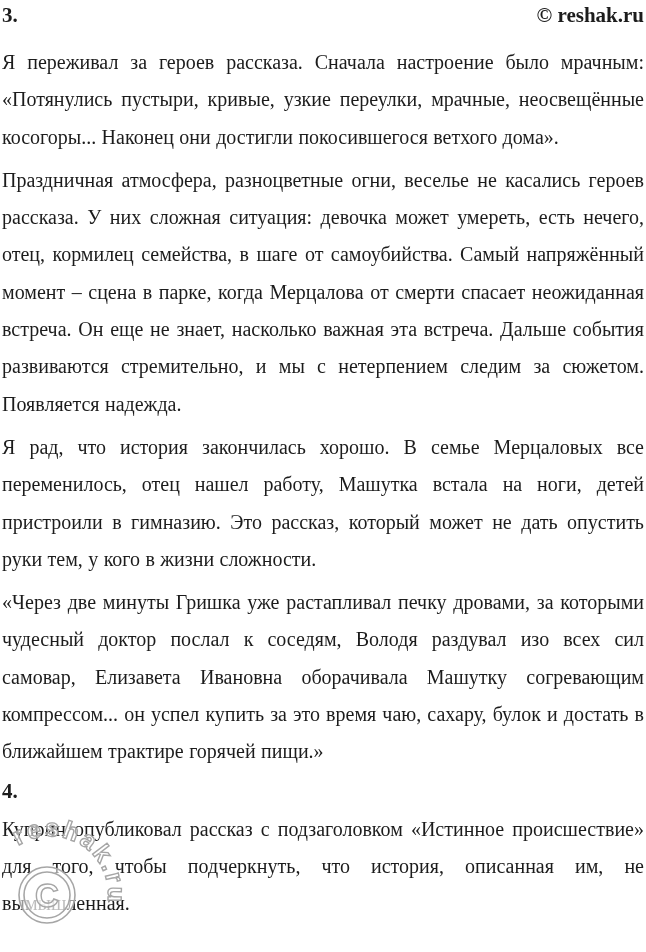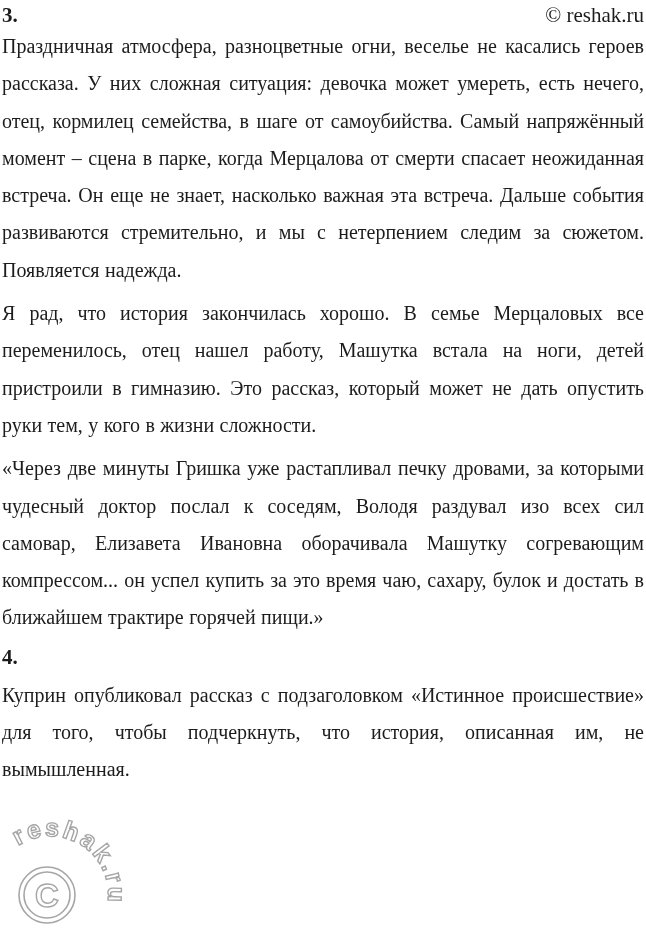--- a/index.html
+++ b/index.html
@@ -22,21 +22,21 @@
     display: flex;
     justify-content: space-between;
     align-items: flex-start;
     font-size: 21px;
     line-height: 26px;
   }
   .sec-num {
     font-weight: bold;
   }
   .copyright {
-    font-weight: normal;
+    font-weight: bold;
   }
   p.body-par {
     font-size: 20px;
     line-height: 37.3px;
     text-align: justify;
     text-align-last: left;
     margin: 0 0 6px 0;
     word-spacing: 0.02em;
   }
   p.first-par {
@@ -62,20 +62,21 @@
 </head>
 <body>
 
 <div class="page">
 
   <div class="page-header">
     <span class="sec-num">3.</span>
     <span class="copyright">© reshak.ru</span>
   </div>
 
+  <p class="body-par first-par">Я переживал за героев рассказа. Сначала настроение было мрачным: «Потянулись пустыри, кривые, узкие переулки, мрачные, неосвещённые косогоры... Наконец они достигли покосившегося ветхого дома».</p>
 
   <p class="body-par">Праздничная атмосфера, разноцветные огни, веселье не касались героев рассказа. У них сложная ситуация: девочка может умереть, есть нечего, отец, кормилец семейства, в шаге от самоубийства. Самый напряжённый момент – сцена в парке, когда Мерцалова от смерти спасает неожиданная встреча. Он еще не знает, насколько важная эта встреча. Дальше события развиваются стремительно, и мы с нетерпением следим за сюжетом. Появляется надежда.</p>
 
   <p class="body-par">Я рад, что история закончилась хорошо. В семье Мерцаловых все переменилось, отец нашел работу, Машутка встала на ноги, детей пристроили в гимназию. Это рассказ, который может не дать опустить руки тем, у кого в жизни сложности.</p>
 
   <p class="body-par">«Через две минуты Гришка уже растапливал печку дровами, за которыми чудесный доктор послал к соседям, Володя раздувал изо всех сил самовар, Елизавета Ивановна оборачивала Машутку согревающим компрессом... он успел купить за это время чаю, сахару, булок и достать в ближайшем трактире горячей пищи.»</p>
 
   <div class="heading2">4.</div>
 
   <p class="body-par">Куприн опубликовал рассказ с подзаголовком «Истинное происшествие» для того, чтобы подчеркнуть, что история, описанная им, не вымышленная.</p>

